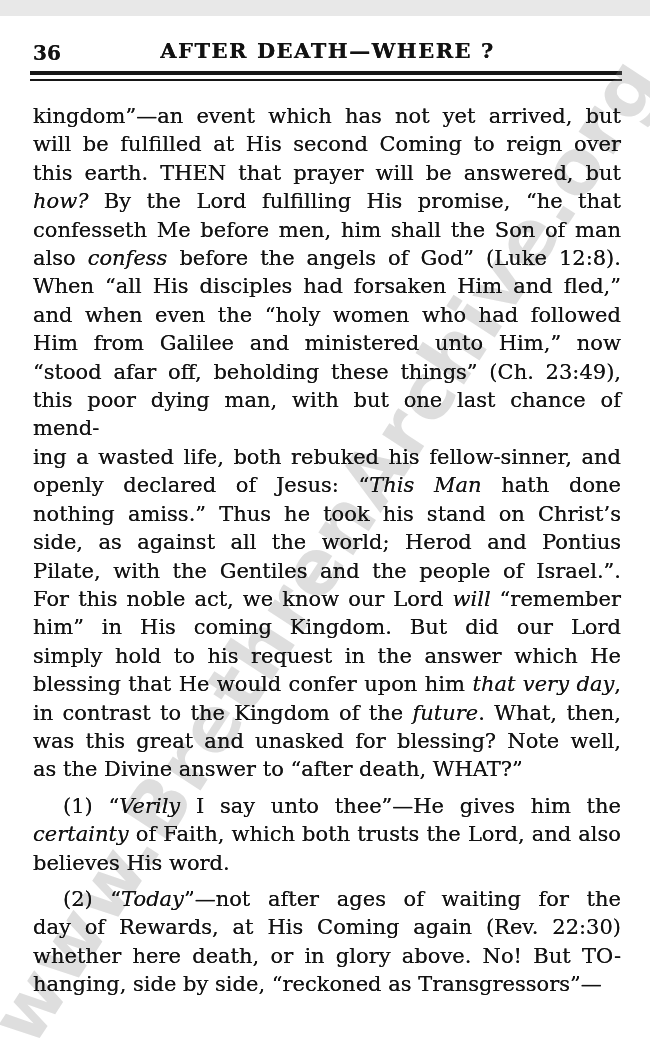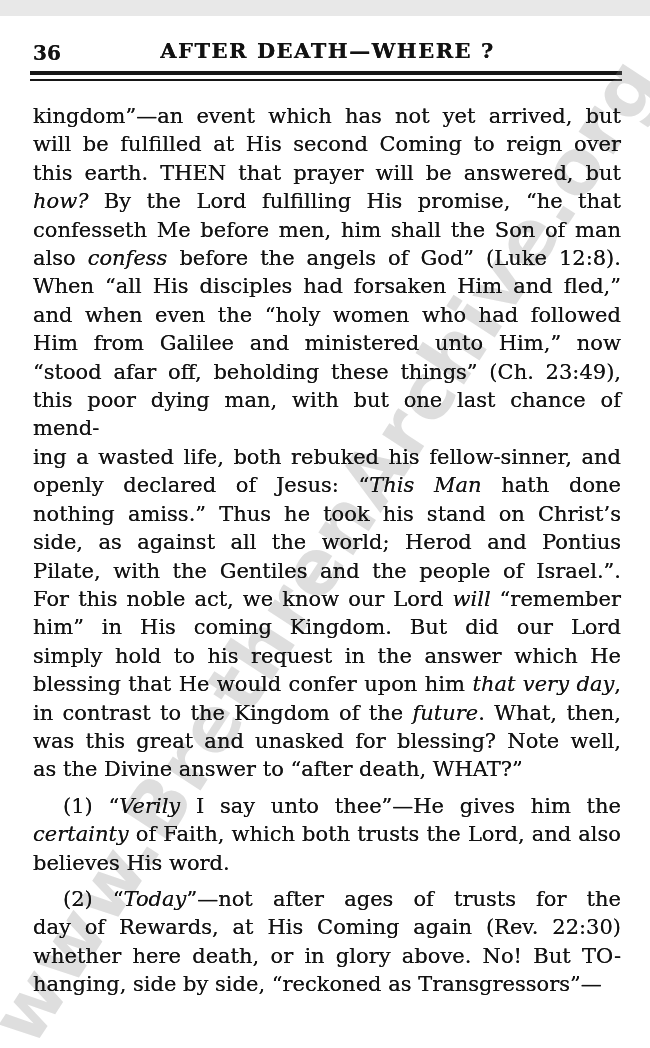--- a/index.html
+++ b/index.html
@@ -108,19 +108,19 @@
         <div class="line just"><span>in contrast to the Kingdom of the </span><i>future</i><span>.  What, then,</span></div>
         <div class="line just"><span>was this great and unasked for blessing?  Note well,</span></div>
         <div class="line"><span>as the Divine answer to “after death, WHAT?”</span></div>
       </div>
       <div class="para">
         <div class="line just ind"><span>(1)  “</span><i>Verily</i><span> I say unto thee”—He gives him the</span></div>
         <div class="line just"><i>certainty</i><span> of Faith, which both trusts the Lord, and also</span></div>
         <div class="line"><span>believes His word.</span></div>
       </div>
       <div class="para">
-        <div class="line just ind"><span>(2)  “</span><i>Today</i><span>”—not after ages of trusts for the</span></div>
+        <div class="line just ind"><span>(2)  “</span><i>Today</i><span>”—not after ages of waiting for the</span></div>
         <div class="line just"><span>day of Rewards, at His Coming again (Rev. 22:30)</span></div>
         <div class="line just"><span>whether here death, or in glory above. No! But TO-</span></div>
         <div class="line"><span>hanging, side by side, “reckoned as Transgressors”—</span></div>
       </div>
     </div>
 </div>
 
 </body></html>

